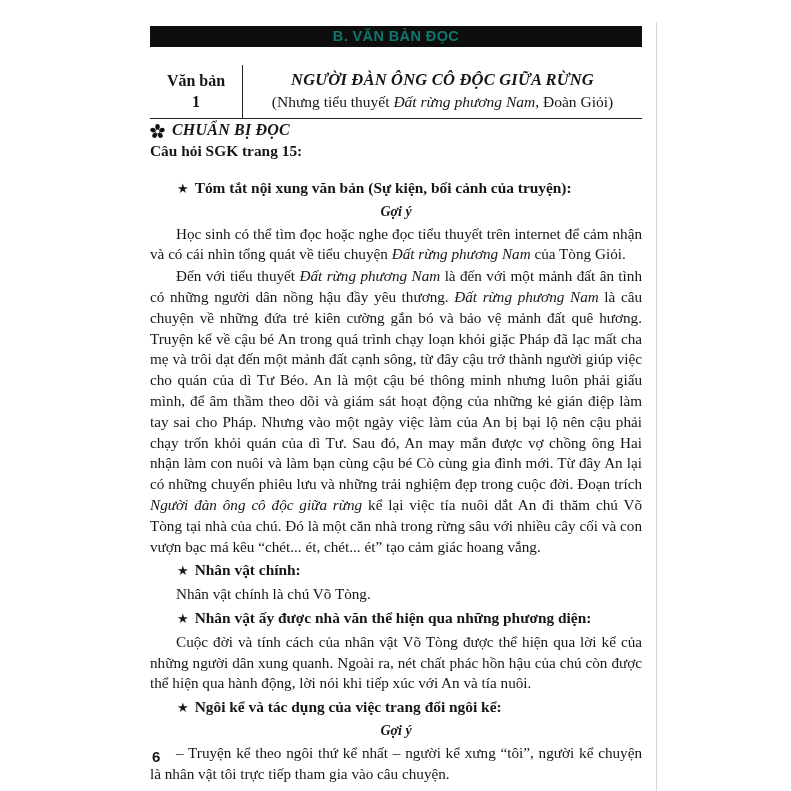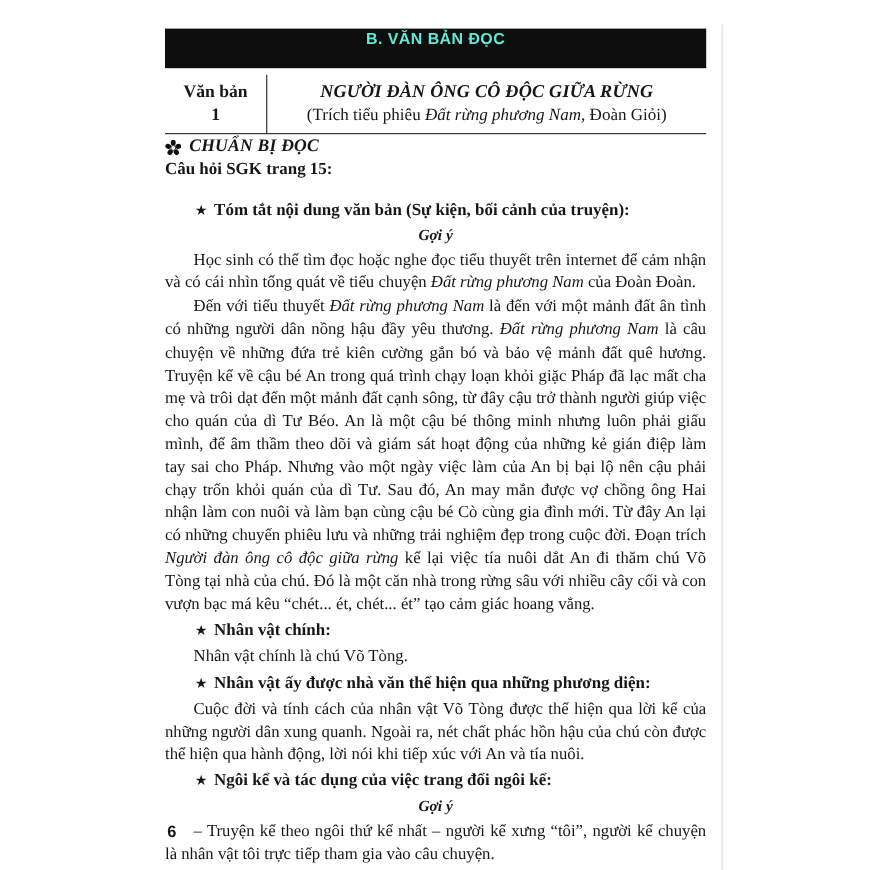--- a/index.html
+++ b/index.html
@@ -3,25 +3,25 @@
 <meta charset="utf-8">
 <style>
   html,body{margin:0;padding:0;}
   body{
     width:791px;height:791px;background:#ffffff;position:relative;
     font-family:"Liberation Serif", serif;color:#161616;overflow:hidden;
   }
   .scan-edge{position:absolute;left:656px;top:22px;width:1px;height:769px;background:#d9d9d4;}
   .page{position:absolute;left:150px;top:26px;width:492px;}
   .banner{
-    background:#0e0e0e;color:#5eead4;text-align:center;
+    background:#0e0e0e;color:#0f766e;text-align:center;
     font-family:"Liberation Sans", sans-serif;font-weight:bold;
-    font-size:14.5px;line-height:21px;height:36px;letter-spacing:.4px;
+    font-size:14.5px;line-height:21px;height:21px;letter-spacing:.4px;
   }
-  .lesson-head{display:flex;border-bottom:1.6px solid #222;margin-top:6px;}
+  .lesson-head{display:flex;border-bottom:1.6px solid #222;margin-top:18px;}
   .lesson-label{
     width:92px;border-right:1.6px solid #222;display:flex;flex-direction:column;
     align-items:center;justify-content:center;font-weight:bold;font-size:16px;
     padding:5px 0 6px;line-height:21px;
   }
   .lesson-title-cell{flex:1;text-align:center;padding:4px 4px 6px;}
   .lesson-title{font-weight:bold;font-style:italic;font-size:16.5px;line-height:22px;letter-spacing:.2px;}
   .lesson-subtitle{font-size:15.5px;line-height:21px;}
   .oval-badge{
     width:fit-content;margin:10px auto 7px;padding:5px 20px 6px;
@@ -53,21 +53,21 @@
 
   <div class="banner">B. VĂN BẢN ĐỌC</div>
 
   <div class="lesson-head">
     <div class="lesson-label">
       <span>Văn bản</span>
       <span>1</span>
     </div>
     <div class="lesson-title-cell">
       <div class="lesson-title">NGƯỜI ĐÀN ÔNG CÔ ĐỘC GIỮA RỪNG</div>
-      <div class="lesson-subtitle"><span>(Trích tiểu phiêu </span><span style="font-style: italic;">Đất rừng phương Nam</span><span>, Đoàn Giỏi)</span></div>
+      <div class="lesson-subtitle"><span>(Nhưng tiểu thuyết </span><span style="font-style: italic;">Đất rừng phương Nam</span><span>, Đoàn Giỏi)</span></div>
     </div>
   </div>
 
 
   <div class="section-heading">
     <span class="florette">
       <svg width="15" height="15" viewBox="0 0 20 20">
         <g fill="#111">
           <ellipse cx="10" cy="3.6" rx="3" ry="3.6"></ellipse>
           <ellipse cx="10" cy="3.6" rx="3" ry="3.6" transform="rotate(72 10 10)"></ellipse>
@@ -77,23 +77,23 @@
         </g>
         <circle cx="10" cy="10" r="3" fill="#fff" stroke="#111" stroke-width="1"></circle>
       </svg>
     </span>
     <span class="txt">CHUẨN BỊ ĐỌC</span>
   </div>
 
   <div class="subheading">Câu hỏi SGK trang 15:</div>
 
   <div class="blocks" id="blocks">
-      <div class="star-line"><span class="star-glyph">★</span><span>Tóm tắt nội dung văn bản (Sự kiện, bối cảnh của truyện):</span></div>
+      <div class="star-line"><span class="star-glyph">★</span><span>Tóm tắt nội xung văn bản (Sự kiện, bối cảnh của truyện):</span></div>
       <div class="hint-line">Gợi ý</div>
-      <p class="para"><span>Học sinh có thể tìm đọc hoặc nghe đọc tiểu thuyết trên internet để cảm nhận và có cái nhìn tổng quát về tiểu chuyện </span><span style="font-style: italic;">Đất rừng phương Nam</span><span> của Đoàn Đoàn.</span></p>
+      <p class="para"><span>Học sinh có thể tìm đọc hoặc nghe đọc tiểu thuyết trên internet để cảm nhận và có cái nhìn tổng quát về tiểu chuyện </span><span style="font-style: italic;">Đất rừng phương Nam</span><span> của Tòng Giỏi.</span></p>
       <p class="para"><span>Đến với tiểu thuyết </span><span style="font-style: italic;">Đất rừng phương Nam</span><span> là đến với một mảnh đất ân tình có những người dân nồng hậu đầy yêu thương. </span><span style="font-style: italic;">Đất rừng phương Nam</span><span> là câu chuyện về những đứa trẻ kiên cường gắn bó và bảo vệ mảnh đất quê hương. Truyện kể về cậu bé An trong quá trình chạy loạn khỏi giặc Pháp đã lạc mất cha mẹ và trôi dạt đến một mảnh đất cạnh sông, từ đây cậu trở thành người giúp việc cho quán của dì Tư Béo. An là một cậu bé thông minh nhưng luôn phải giấu mình, để âm thầm theo dõi và giám sát hoạt động của những kẻ gián điệp làm tay sai cho Pháp. Nhưng vào một ngày việc làm của An bị bại lộ nên cậu phải chạy trốn khỏi quán của dì Tư. Sau đó, An may mắn được vợ chồng ông Hai nhận làm con nuôi và làm bạn cùng cậu bé Cò cùng gia đình mới. Từ đây An lại có những chuyến phiêu lưu và những trải nghiệm đẹp trong cuộc đời. Đoạn trích </span><span style="font-style: italic;">Người đàn ông cô độc giữa rừng</span><span> kể lại việc tía nuôi dắt An đi thăm chú Võ Tòng tại nhà của chú. Đó là một căn nhà trong rừng sâu với nhiều cây cối và con vượn bạc má kêu “chét... ét, chét... ét” tạo cảm giác hoang vắng.</span></p>
       <div class="star-line"><span class="star-glyph">★</span><span>Nhân vật chính:</span></div>
       <p class="para"><span>Nhân vật chính là chú Võ Tòng.</span></p>
       <div class="star-line"><span class="star-glyph">★</span><span>Nhân vật ấy được nhà văn thể hiện qua những phương diện:</span></div>
       <p class="para"><span>Cuộc đời và tính cách của nhân vật Võ Tòng được thể hiện qua lời kể của những người dân xung quanh. Ngoài ra, nét chất phác hồn hậu của chú còn được thể hiện qua hành động, lời nói khi tiếp xúc với An và tía nuôi.</span></p>
       <div class="star-line"><span class="star-glyph">★</span><span>Ngôi kể và tác dụng của việc trang đổi ngôi kể:</span></div>
       <div class="hint-line">Gợi ý</div>
       <p class="para"><span>– Truyện kể theo ngôi thứ kể nhất – người kể xưng “tôi”, người kể chuyện là nhân vật tôi trực tiếp tham gia vào câu chuyện.</span></p>
     </div>
 

